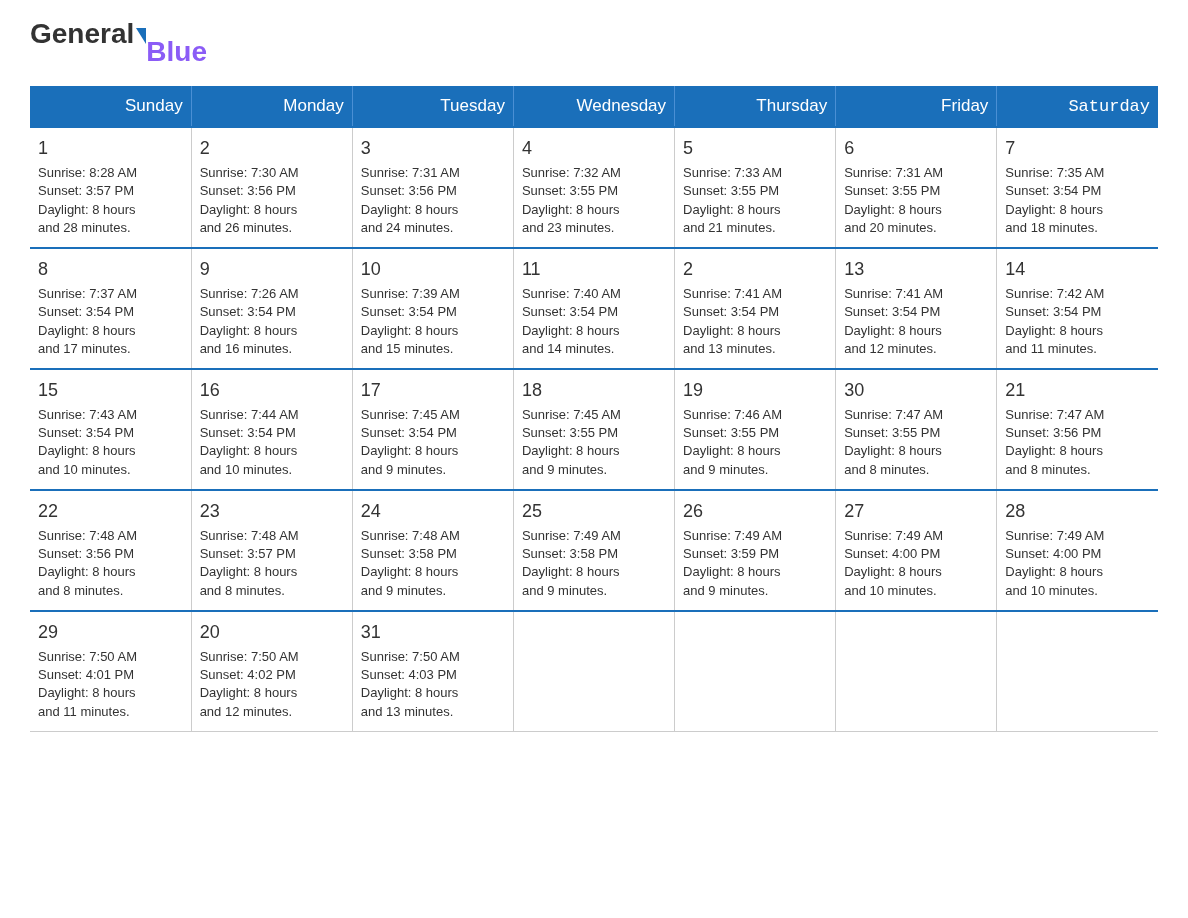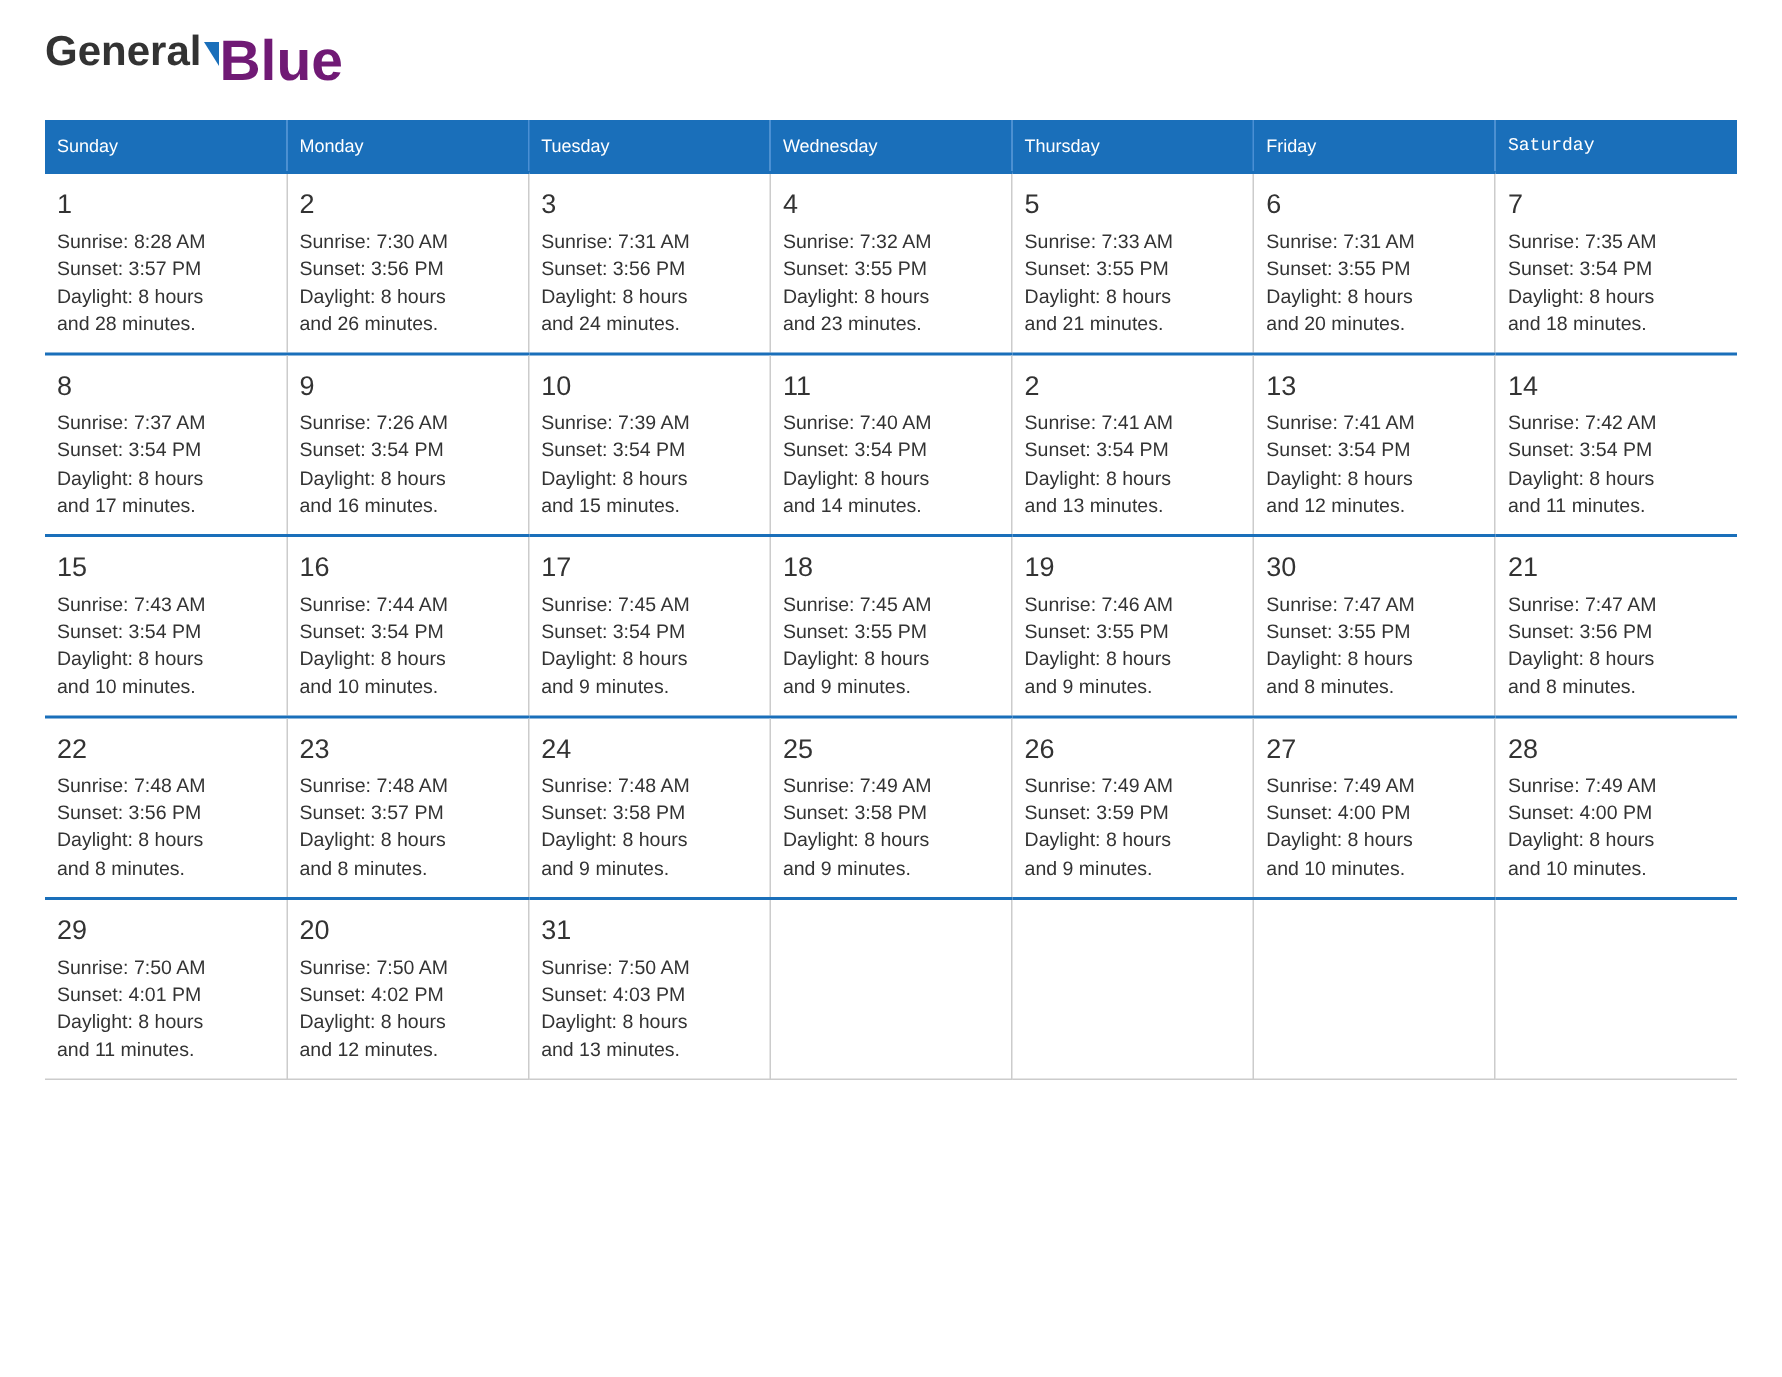--- a/index.html
+++ b/index.html
@@ -31,25 +31,25 @@
       display: inline-block;
       width: 0;
       height: 0;
       border-left: 10px solid transparent;
       border-right: 0px solid transparent;
       border-top: 16px solid #1a6fba;
       margin-left: 2px;
       vertical-align: middle;
     }
     .logo-line2 {
-      font-size: 38px;
+      font-size: 28px;
       font-weight: bold;
-      color: #701a75;
+      color: #8b5cf6;
       line-height: 1;
-      margin-top: 2px;
+      margin-top: 18px;
     }
     .title-section {
       text-align: right;
     }
     .month-title {
       font-size: 52px;
       font-weight: 300;
       color: #222;
       line-height: 1.1;
     }
@@ -60,24 +60,24 @@
       margin-top: 4px;
     }
     .calendar-table {
       width: 100%;
       border-collapse: collapse;
       table-layout: fixed;
     }
     .calendar-table thead tr th {
       background-color: #1a6fba;
       color: #fff;
-      font-size: 12px;
+      font-size: 17px;
       font-weight: normal;
       padding: 10px 8px;
-      text-align: left;
+      text-align: right;
       border-right: 1px solid #4a8fd4;
     }
     .calendar-table thead tr th:last-child {
       border-right: none;
       font-family: Liberation Mono, monospace;
     }
     .calendar-table tbody tr td {
       vertical-align: top;
       padding: 8px 8px 10px 8px;
       border-right: 1px solid #ccc;

